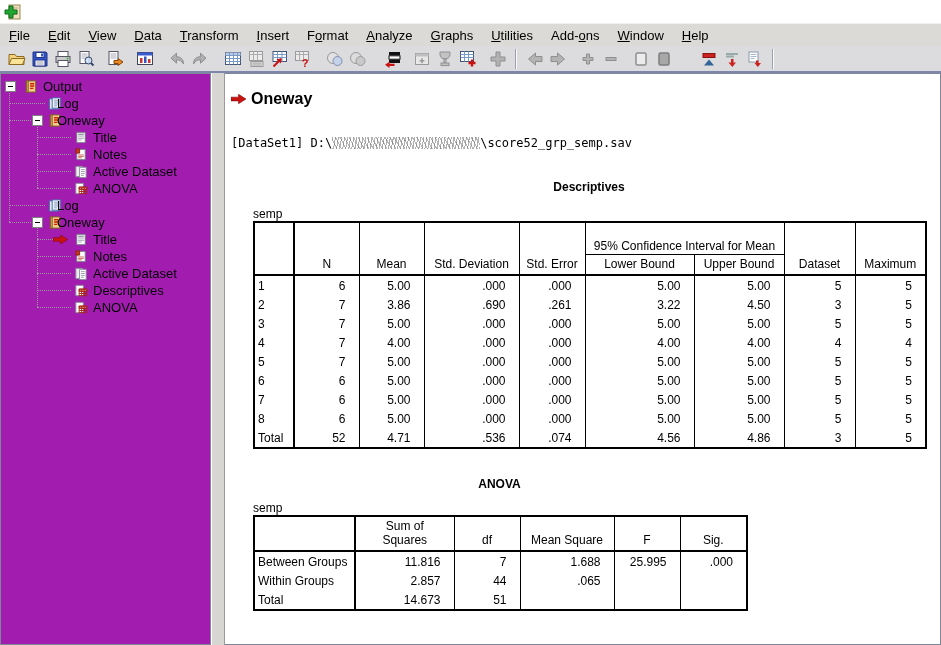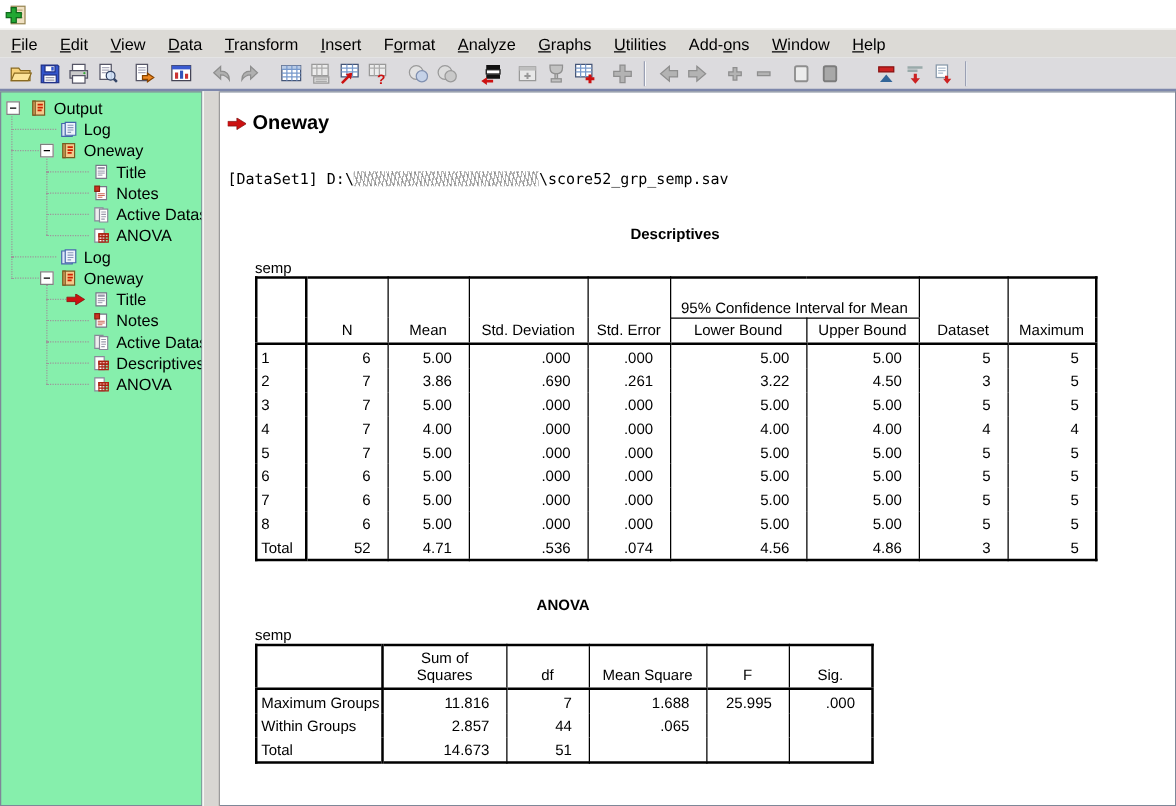--- a/index.html
+++ b/index.html
@@ -20,32 +20,32 @@
   
   .toolbar { height:27px; flex:0 0 auto; background:#dcdbde; border-bottom:2px solid #7d87ab;
              display:flex; align-items:center; padding-left:5px; box-sizing:border-box; }
   .tbtn { width:23px; height:22px; border:none; background:transparent; padding:1px; margin:0;
           display:inline-flex; align-items:center; justify-content:center; }
   .tbtn svg { width:18px; height:18px; display:block; }
   .tsep { width:1px; height:20px; background:#9aa0b4; border-right:1px solid #fafafa; margin:0 6px; }
 
   
   .main { flex:1; min-height:0; display:flex; }
-  .outline-pane { width:162px; flex:0 0 auto; background:#86efac; border:1px solid #7e8798;
+  .outline-pane { width:211px; flex:0 0 auto; background:#a21caf; border:1px solid #7e8798;
                   box-sizing:border-box; overflow:hidden; }
   .splitter { width:12px; flex:0 0 auto; background:#d8d6d2; border-left:1px solid #ffffff;
               border-right:1px solid #9b9b9b; }
   .content-pane { flex:1; background:#fff; border:1px solid #7e8798; border-left:none;
                   box-sizing:border-box; overflow:hidden; position:relative; padding-left:4px; }
 
   
   .tree { position:relative; padding-top:4px; font-size:13px; height:100%; }
   .trow { position:relative; height:17px; cursor:default; }
   .tlabel { position:absolute; top:1px; line-height:15px; white-space:nowrap; }
-  .l0 .tlabel { left:42px; } .l1 .tlabel { left:66px; } .l2 .tlabel { left:92px; }
+  .l0 .tlabel { left:42px; } .l1 .tlabel { left:56px; } .l2 .tlabel { left:92px; }
   .ticon { position:absolute; top:1px; width:16px; height:15px; }
   .l0 .ticon { left:22px; } .l1 .ticon { left:46px; } .l2 .ticon { left:72px; }
   .ticon svg { width:16px; height:15px; display:block; }
   .expander { position:absolute; top:3px; width:9px; height:9px; background:#fff;
               border:1px solid #808080; box-sizing:content-box; }
   .l0 .expander { left:4px; } .l1 .expander { left:31px; }
   .expander .minus { position:absolute; left:2px; top:4px; width:5px; height:1px; background:#000; }
   .vline  { position:absolute; width:0; border-left:1px dotted #9a9a9a; }
   .stub   { position:absolute; height:0; border-top:1px dotted #9a9a9a; }
   .tree-marker { position:absolute; left:52px; top:4px; width:15px; height:9px; }
@@ -739,21 +739,21 @@
           <tbody>
               <tr class="ah">
             <td class="c0 hb"></td>
             <td class="hcell hb" style="padding-left:14px;padding-right:14px">Sum of Squares</td>
             <td class="hcell hb">df</td>
             <td class="hcell hb">Mean Square</td>
             <td class="hcell hb">F</td>
             <td class="hcell hb">Sig.</td>
           </tr>
           <tr>
-            <td class="c0 rowlab">Maximum Groups</td>
+            <td class="c0 rowlab">Between Groups</td>
                 <td class="num">11.816</td>
                 <td class="num">7</td>
                 <td class="num">1.688</td>
                 <td class="num">25.995</td>
                 <td class="num">.000</td>
           </tr>
           <tr>
             <td class="c0 rowlab">Within Groups</td>
                 <td class="num">2.857</td>
                 <td class="num">44</td>

